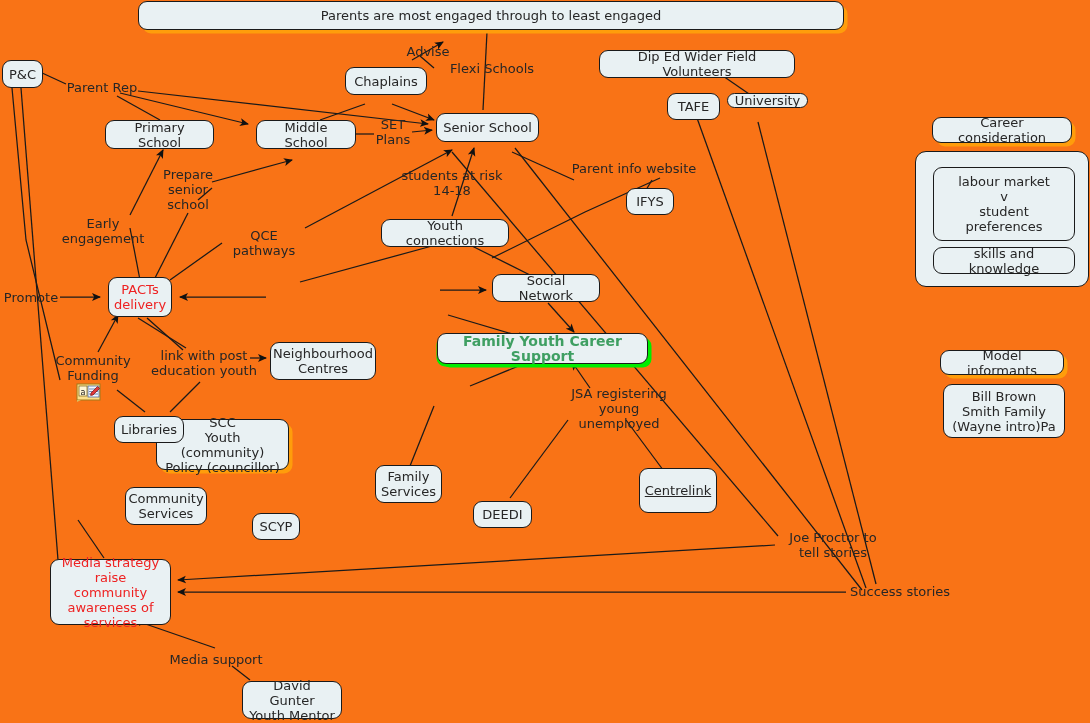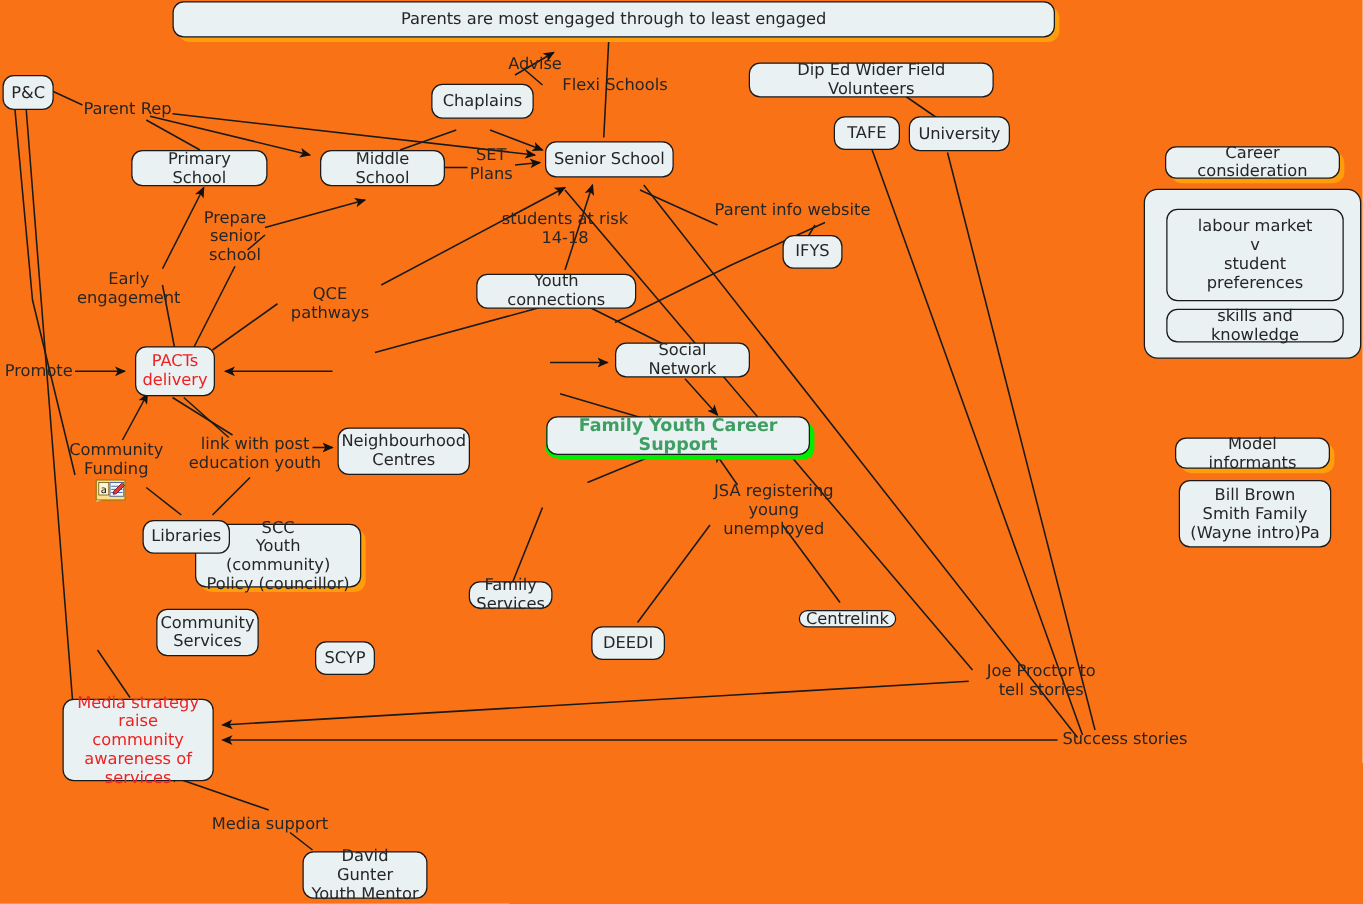--- a/index.html
+++ b/index.html
@@ -201,21 +201,21 @@
   <div class="node" style="left:256px; top:120px; width:100px; height:29px;">Middle School</div>
 
   <div class="node" style="left:345px; top:67px; width:82px; height:28px;">Chaplains</div>
 
   <div class="node" style="left:436px; top:113px; width:103px; height:29px;">Senior School</div>
 
   <div class="node" style="left:599px; top:50px; width:196px; height:28px;">Dip Ed Wider Field Volunteers</div>
 
   <div class="node" style="left:667px; top:93px; width:53px; height:27px;">TAFE</div>
 
-  <div class="node" style="left:727px; top:93px; width:81px; height:28px;">University</div>
+  <div class="node" style="left:727px; top:93px; width:81px; height:15px;">University</div>
 
   <div class="node" style="left:626px; top:188px; width:48px; height:27px;">IFYS</div>
 
   <div class="node" style="left:381px; top:219px; width:128px; height:28px;">Youth connections</div>
 
   <div class="node" style="left:492px; top:274px; width:108px; height:28px;">Social Network</div>
 
   <div class="node red-text" style="left:108px; top:277px; width:64px; height:40px;">PACTs
 delivery</div>
 
@@ -228,26 +228,26 @@
 
   <div class="node orange-shadow" style="left:156px; top:419px; width:133px; height:51px;">SCC
 Youth (community)
 Policy (councillor)</div>
 
   <div class="node" style="left:125px; top:487px; width:82px; height:38px;">Community
 Services</div>
 
   <div class="node" style="left:252px; top:513px; width:48px; height:27px;">SCYP</div>
 
-  <div class="node" style="left:375px; top:465px; width:67px; height:22px;">Family
+  <div class="node" style="left:375px; top:465px; width:67px; height:38px;">Family
 Services</div>
 
   <div class="node" style="left:473px; top:501px; width:59px; height:27px;">DEEDI</div>
 
-  <div class="node" style="left:639px; top:488px; width:78px; height:14px;">Centrelink</div>
+  <div class="node" style="left:639px; top:468px; width:78px; height:45px;text-decoration:underline;">Centrelink</div>
 
   <div class="node red-text" style="left:50px; top:559px; width:121px; height:66px;">Media strategy
 raise community
 awareness of
 services</div>
 
   <div class="node" style="left:242px; top:681px; width:100px; height:38px;">David Gunter
 Youth Mentor</div>
 
   <div class="node orange-shadow" style="left:932px; top:117px; width:140px; height:26px; z-index:9;">Career consideration</div>

